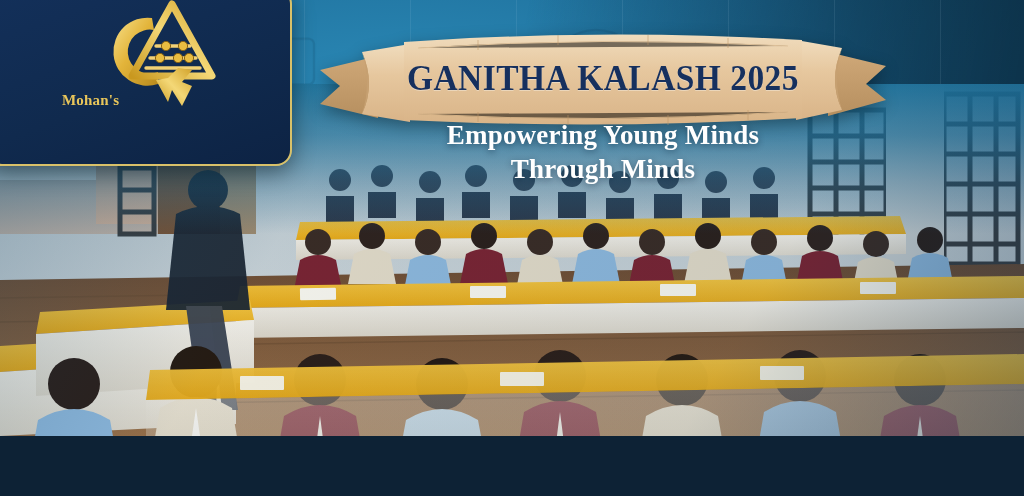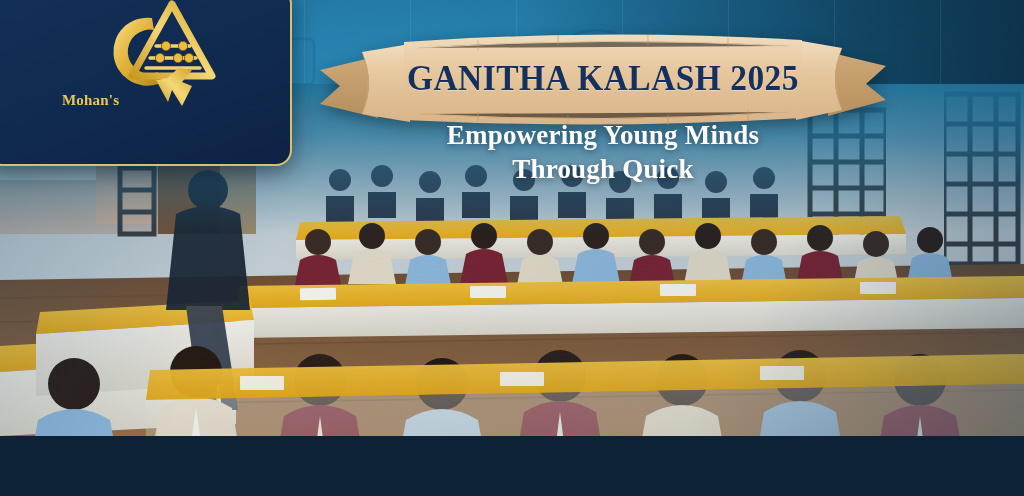--- a/index.html
+++ b/index.html
@@ -442,16 +442,16 @@
           <path d="M250 99 v-10"></path>
           <path d="M350 99 v-10"></path>
           <path d="M430 94 v-10"></path>
       </g>
     </svg>
   </div>
   <div class="ribbon-title">GANITHA KALASH 2025</div>
 
   <div class="subtitle">
     <span>Empowering Young Minds</span>
-    <span>Through Quick</span>
+    <span>Through Minds</span>
   </div>
 
 </div>
 
 </body></html>

